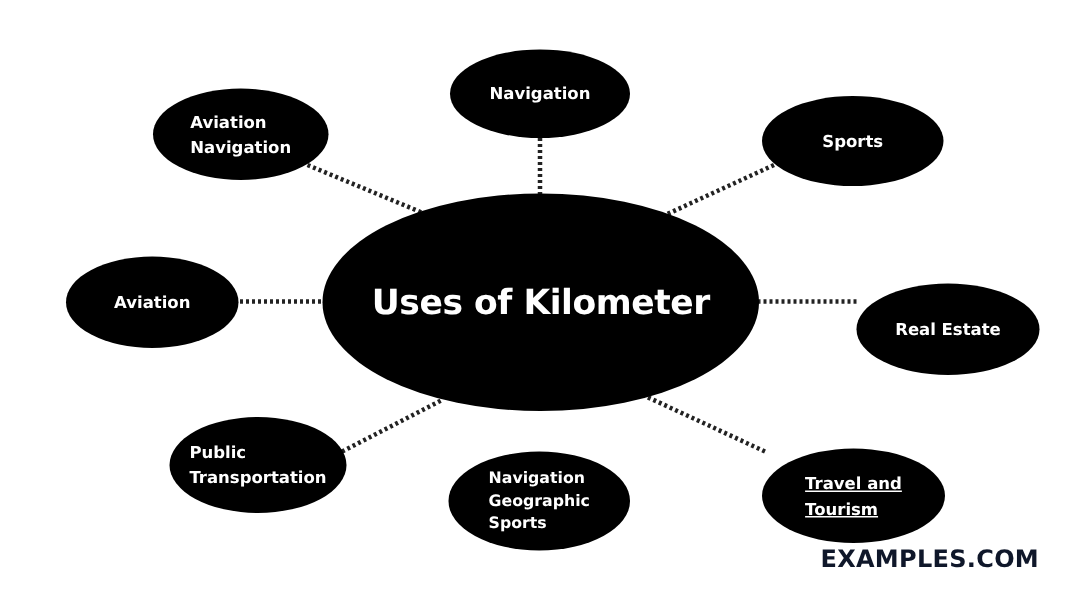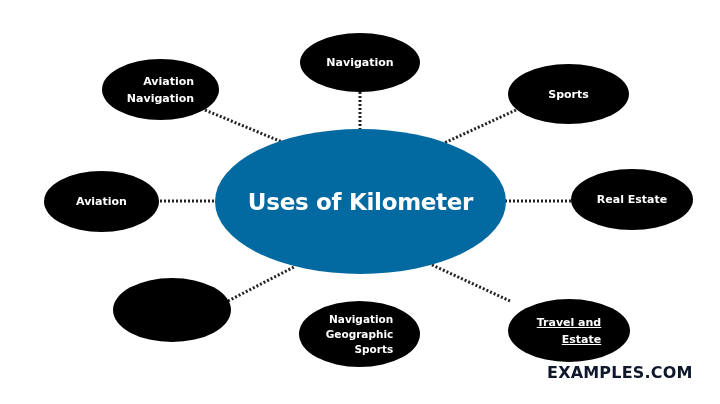--- a/index.html
+++ b/index.html
@@ -1,20 +1,20 @@
 <!DOCTYPE html>
 <html><head>
 <meta charset="utf-8">
 <style>
   html, body { margin:0; padding:0; background:#ffffff; }
   body { width:720px; height:404px; position:relative; overflow:hidden; font-family:"DejaVu Sans", sans-serif; }
   svg.connectors { position:absolute; left:0; top:0; }
-  .node { position:absolute; background:#000; border-radius:50%; display:flex; align-items:center; justify-content:center; text-align:right; color:#fff; font-weight:bold; font-size:11px; line-height:17px; }
+  .node { position:absolute; background:#000; border-radius:50%; display:flex; align-items:center; justify-content:center; text-align:left; color:#fff; font-weight:bold; font-size:11px; line-height:17px; }
   .node span { display:block; }
-  .center { position:absolute; background:#0369a1; border-radius:50%; display:flex; align-items:center; justify-content:center; color:#fff; font-weight:bold; font-size:23px; letter-spacing:-0.3px;text-align:center; }
+  .center { position:absolute; background:#000000; border-radius:50%; display:flex; align-items:center; justify-content:center; color:#fff; font-weight:bold; font-size:23px; letter-spacing:-0.3px;text-align:center; }
   .brand { position:absolute; left:547px; top:363px; width:140px; font-weight:bold; font-size:16px; color:#0f172a; letter-spacing:0.2px; }
 </style>
 </head>
 <body>
 
 <svg class="connectors" width="720" height="404">
   <g stroke="#222" stroke-width="3" stroke-dasharray="2,2" fill="none">
     <line x1="360" y1="92" x2="360" y2="130"></line>
     <line x1="205" y1="110" x2="282" y2="142"></line>
     <line x1="516" y1="110" x2="442" y2="144"></line>
@@ -47,39 +47,41 @@
       <span>Sports</span>
     </div>
 </div>
 
 <div class="node" style="left:44px;top:171px;width:115px;height:61px;">
   <div>
       <span>Aviation</span>
     </div>
 </div>
 
-<div class="node" style="left:571px;top:169px;width:122px;height:61px;">
+<div class="node" style="left:571px;top:189px;width:122px;height:61px;">
   <div>
       <span>Real Estate</span>
     </div>
 </div>
 
 <div class="node" style="left:113px;top:278px;width:118px;height:64px;">
   <div>
+    <span>Public</span>
+    <span>Transportation</span>
   </div>
 </div>
 
 <div class="node" style="left:299px;top:301px;width:121px;height:66px;line-height:15px;font-size:10.5px;">
   <div>
     <span>Navigation</span>
     <span>Geographic</span>
     <span>Sports</span>
   </div>
 </div>
 
 <div class="node" style="left:508px;top:299px;width:122px;height:63px;text-decoration:underline;">
   <div>
     <span>Travel and</span>
-    <span>Estate</span>
+    <span>Tourism</span>
   </div>
 </div>
 
 <div class="brand">EXAMPLES.COM</div>
 
 </body></html>

